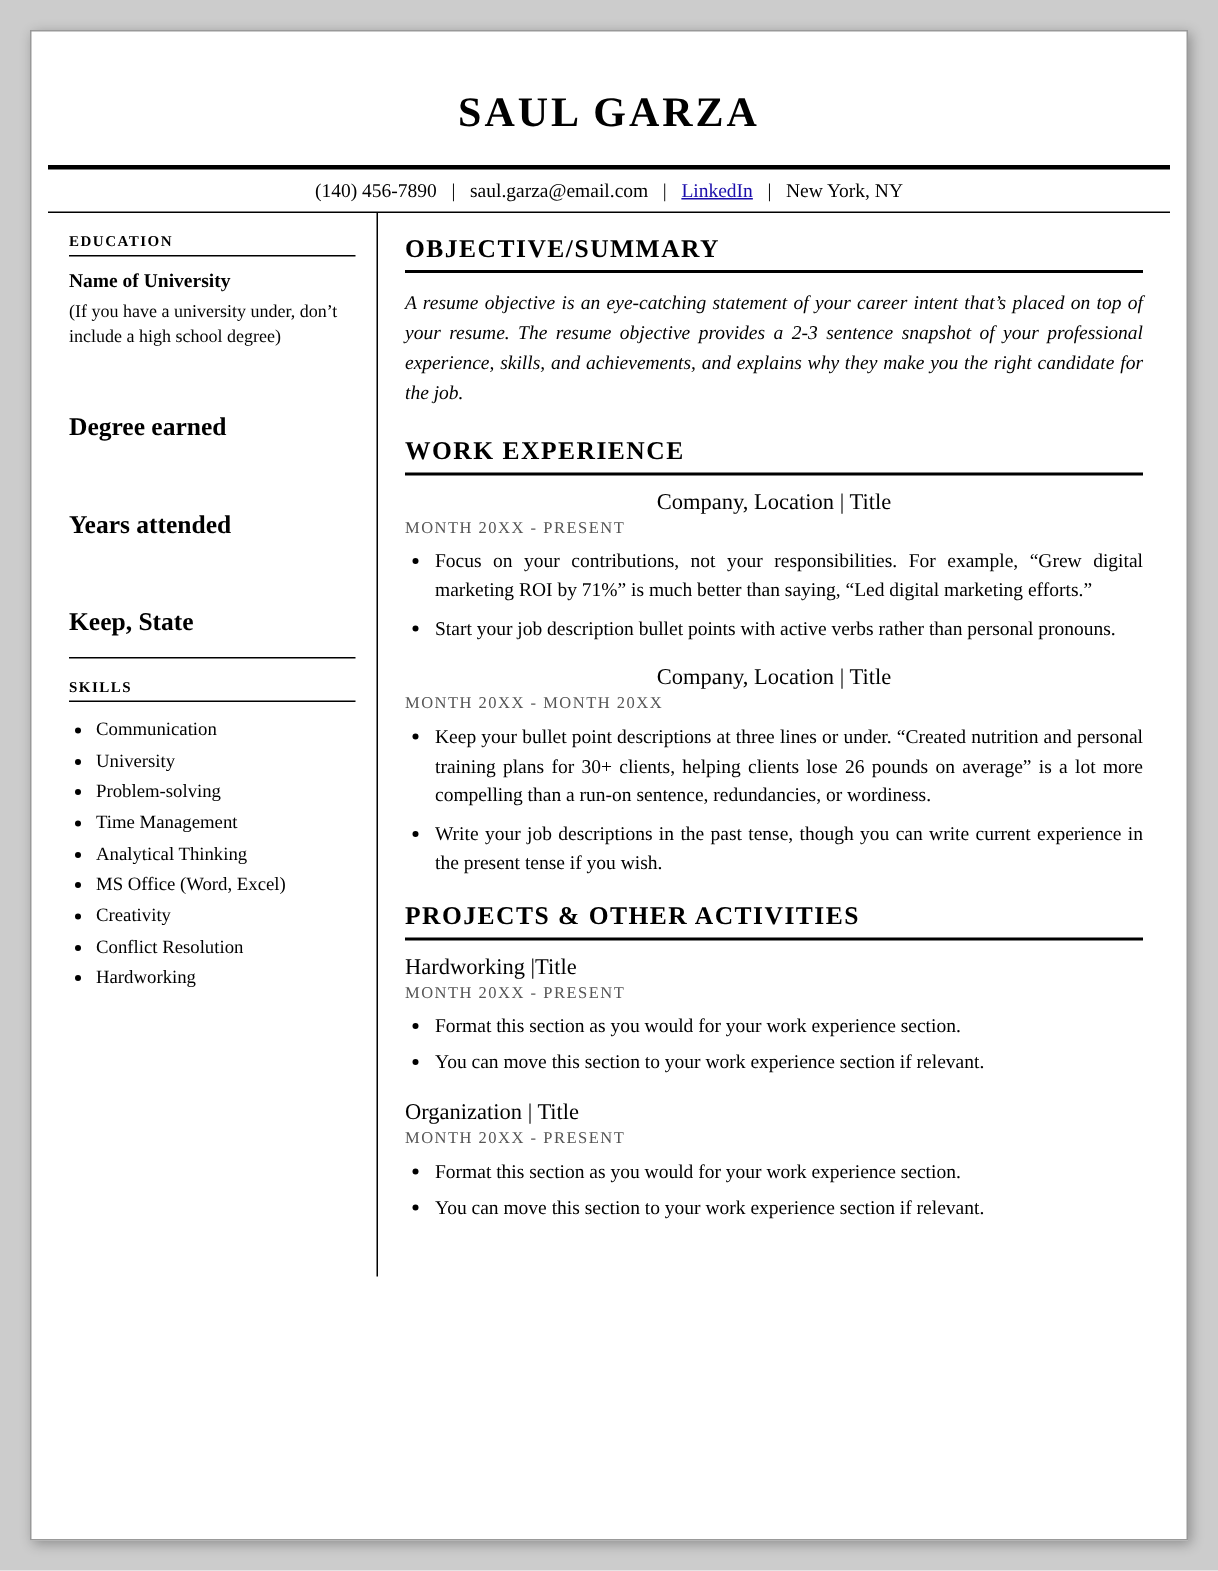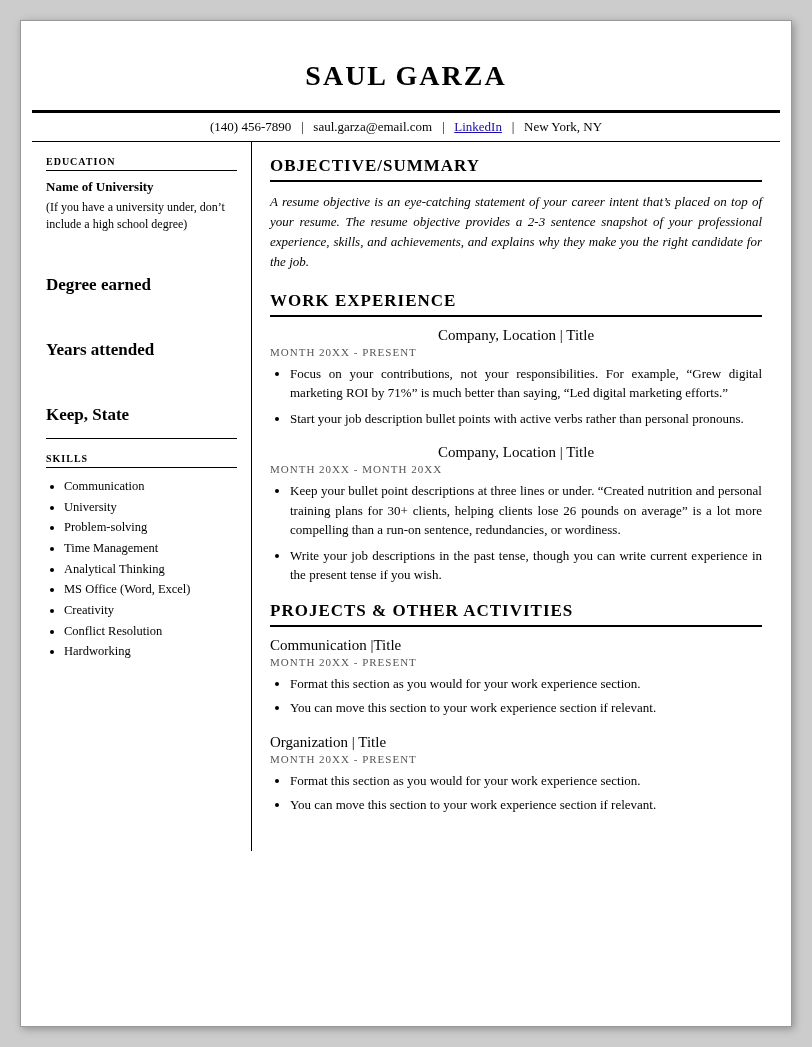--- a/index.html
+++ b/index.html
@@ -253,21 +253,21 @@
             <ul class="work-bullets">
               <li>Keep your bullet point descriptions at three lines or under. “Created nutrition and personal training plans for 30+ clients, helping clients lose 26 pounds on average” is a lot more compelling than a run-on sentence, redundancies, or wordiness.</li>
               <li>Write your job descriptions in the past tense, though you can write current experience in the present tense if you wish.</li>
             </ul>
           </div>
         </div>
 
       <div class="projects-heading">PROJECTS &amp; OTHER ACTIVITIES</div>
       <div id="project-entries">
           <div>
-            <div class="org-title">Communication |Title</div>
+            <div class="org-title">Hardworking |Title</div>
             <div class="org-dates">MONTH 20XX - PRESENT</div>
             <ul class="org-bullets">
               <li>Format this section as you would for your work experience section.</li>
               <li>You can move this section to your work experience section if relevant.</li>
             </ul>
           </div>
           <div>
             <div class="org-title">Organization | Title</div>
             <div class="org-dates">MONTH 20XX - PRESENT</div>
             <ul class="org-bullets">

